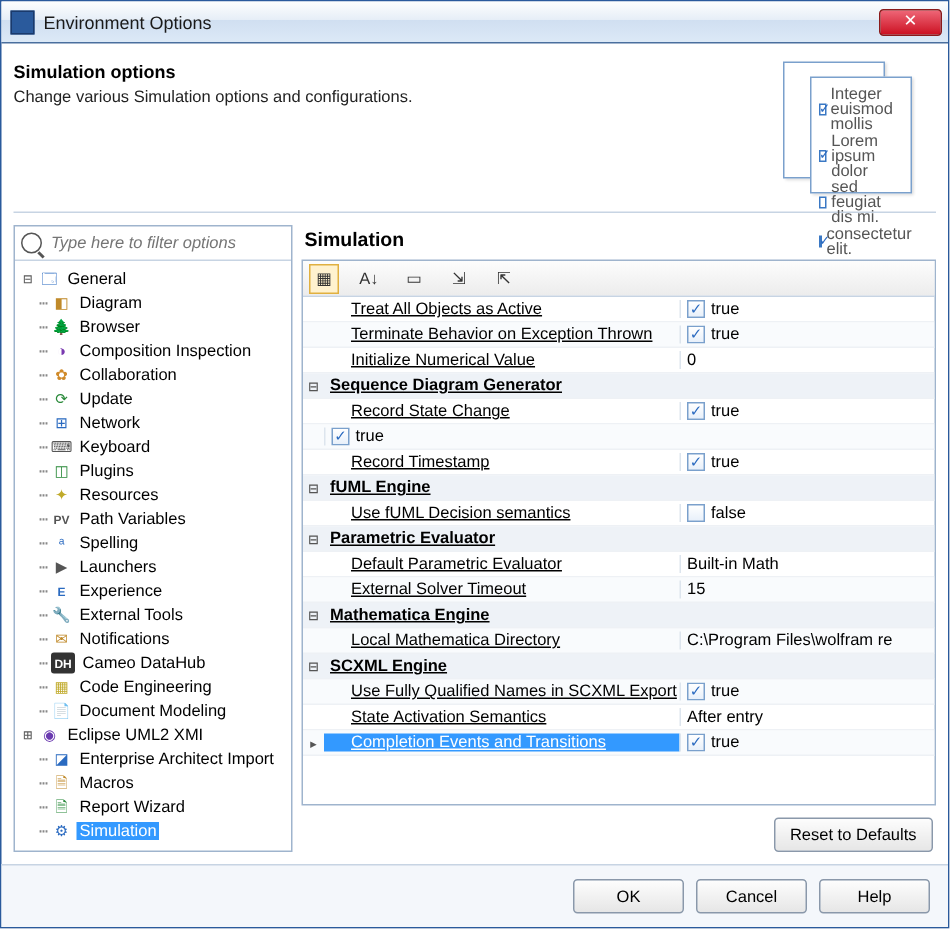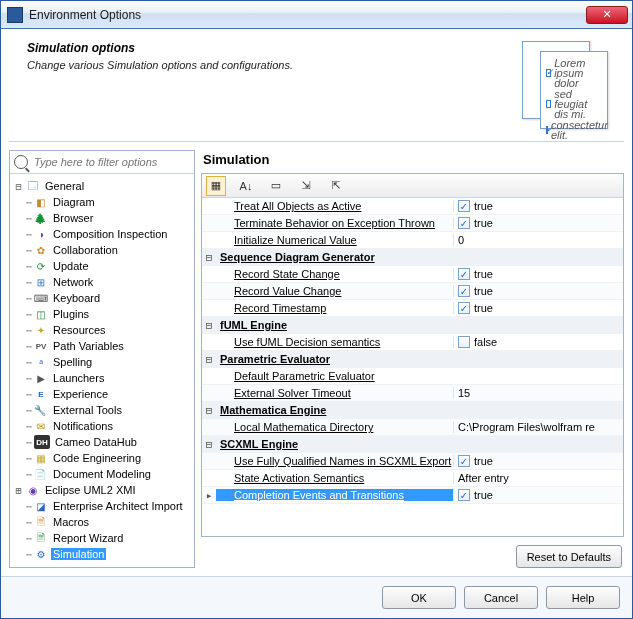--- a/index.html
+++ b/index.html
@@ -2,21 +2,21 @@
 <html><head>
 <meta charset="utf-8">
 <style>
   * { box-sizing: border-box; margin: 0; padding: 0; font-family: "Segoe UI", Tahoma, sans-serif; font-size: 11px; }
   body { background: #e9eff5; width: 633px; height: 619px; overflow: hidden; }
   .window { width: 633px; height: 619px; background: #fff; border: 1px solid #2a5a9c; display: flex; flex-direction: column; box-shadow: 0 0 6px rgba(0,0,0,.3); }
   .titlebar { height: 28px; background: linear-gradient(#fdfefe,#e6eef7 45%,#d0dff1 46%,#dce9f7); display: flex; align-items: center; padding: 0 4px 0 6px; border-bottom: 1px solid #4a6f9e; }
   .titlebar .ticon { width:16px; height:16px; background:#2a5a9c; display:inline-block; margin-right:6px; border:1px solid #1a3a6c; }
   .titlebar .ttext { flex:1; color:#1a1a1a; font-size:12px; }
   .titlebar .close { width:42px; height:18px; background: linear-gradient(#e67,#c12); border:1px solid #8a1a1a; border-radius:3px; color:#fff; text-align:center; line-height:14px; font-size:11px; cursor:pointer; }
-  .header { padding: 12px 14px 10px 26px; display:flex; align-items:flex-start; gap:12px;font-style:italic; }
+  .header { padding: 12px 14px 10px 8px; display:flex; align-items:flex-start; gap:12px; }
   .header-text h2 { font-size:12px; font-weight:bold; margin-bottom:4px; }
   .header-text p { font-size:11px; color:#222; }
   .header-img { margin-left:auto; width:100px; height:90px; position:relative; }
   .doc { position:absolute; width:68px; height:78px; background:#fff; border:1px solid #7aa0cc; box-shadow:1px 1px 2px rgba(0,0,0,.15); }
   .doc-back { left:4px; top:0; }
   .doc-front { left:22px; top:10px; padding:6px 5px; font-size:7px; line-height:10px; color:#555; }
   .doc-front .cl { display:flex; align-items:center; gap:3px; margin-bottom:1px; }
   .doc-front .ck { width:8px; height:8px; border:1px solid #3a78c4; display:inline-block; position:relative; }
   .doc-front .ck.on::after { content:"✓"; position:absolute; left:-1px; top:-3px; font-size:9px; color:#2a6ac0; }
   .divider { height:1px; background:#c7d4e3; margin:0 8px; }
@@ -72,20 +72,24 @@
   <div class="header">
     <div class="header-text">
       <h2>Simulation options</h2>
       <p>Change various Simulation options and configurations.</p>
     </div>
     <div class="header-img">
       <div class="doc doc-back"></div>
       <div class="doc doc-front">
         <div class="cl">
             <span class="ck on"></span>
+            <span>Integer euismod mollis</span>
+          </div>
+        <div class="cl">
+            <span class="ck on"></span>
             <span>Lorem ipsum dolor</span>
           </div>
         <div class="cl">
             <span class="ck"></span>
             <span>sed feugiat dis mi.</span>
           </div>
         <div class="cl">
             <span class="ck on"></span>
             <span>consectetur elit.</span>
           </div>
@@ -290,21 +294,20 @@
             <div class="grow indent">
               <span class="exp"></span>
               <span class="name">Record State Change</span>
               <span class="val">
                 <span class="chk">✓</span>
                 <span>true</span>
               </span>
             </div>
             <div class="grow indent">
               <span class="exp"></span>
-              <span class="name">Record Value Change</span>
               <span class="val">
                 <span class="chk">✓</span>
                 <span>true</span>
               </span>
             </div>
             <div class="grow indent">
               <span class="exp"></span>
               <span class="name">Record Timestamp</span>
               <span class="val">
                 <span class="chk">✓</span>
@@ -325,20 +328,23 @@
               </span>
             </div>
             <div class="grow group">
               <span class="exp">⊟</span>
               <span class="name">Parametric Evaluator</span>
               <span class="val"></span>
             </div>
             <div class="grow indent">
               <span class="exp"></span>
               <span class="name">Default Parametric Evaluator</span>
+              <span class="val">
+                <span>Built-in Math</span>
+              </span>
             </div>
             <div class="grow indent">
               <span class="exp"></span>
               <span class="name">External Solver Timeout</span>
               <span class="val">
                 <span>15</span>
               </span>
             </div>
             <div class="grow group">
               <span class="exp">⊟</span>

